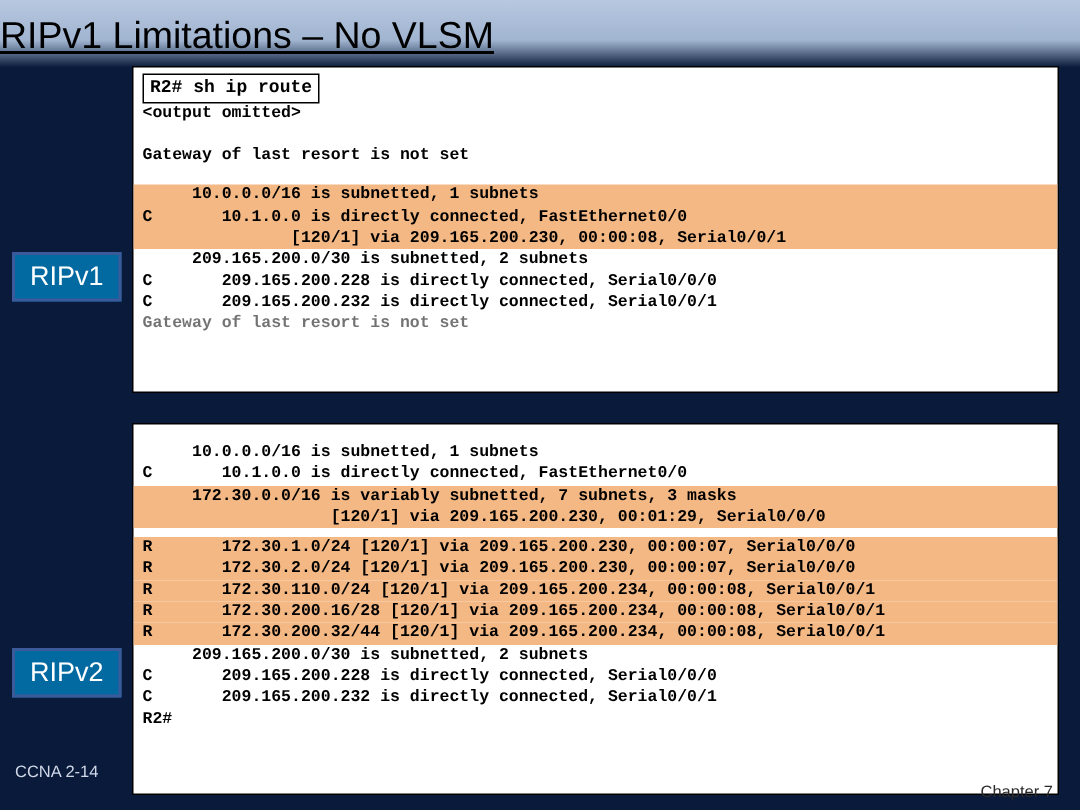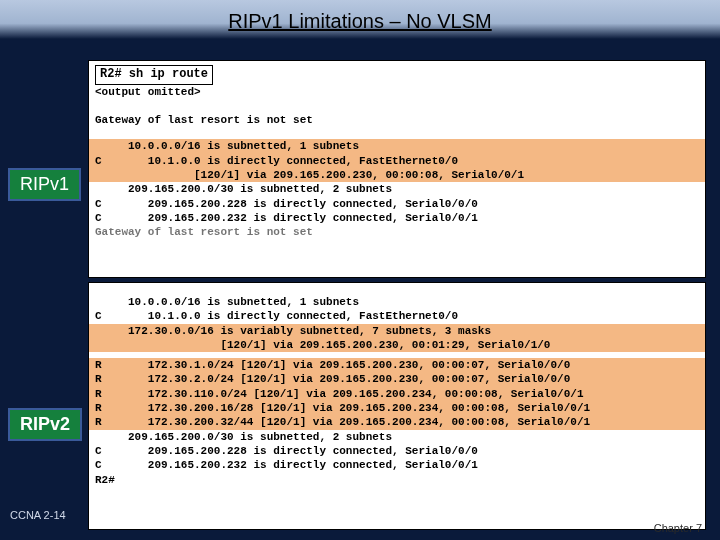--- a/index.html
+++ b/index.html
@@ -5,53 +5,52 @@
   * { margin: 0; padding: 0; box-sizing: border-box; }
   body {
     width: 720px;
     height: 540px;
     background: #0a1a3a;
     font-family: Arial, sans-serif;
     position: relative;
     overflow: hidden;
   }
   .title {
-    text-align: center;
     color: #000;
-    font-size: 20px;
+    font-size: 25px;
     font-weight: 400;
     padding: 10px 0 6px 0;
     background: linear-gradient(to bottom, #b8c8e0 0%, #a0b4d0 60%, #0a1a3a 100%);
     text-decoration: underline;
   }
   .badge {
     position: absolute;
     left: 8px;
-    background: #15803d;
+    background: #0369a1;
     color: #fff;
     border: 2px solid #3a5a9a;
     padding: 4px 10px;
     font-size: 18px;
     z-index: 5;
   }
   .badge-v1 { top: 168px; }
-  .badge-v2 { top: 408px; font-weight: bold; }
+  .badge-v2 { top: 432px; }
   .terminal {
     position: absolute;
     left: 88px;
     right: 14px;
     background: #fff;
     border: 1px solid #000;
     font-family: 'Courier New', monospace;
     font-size: 11px;
     font-weight: bold;
     line-height: 1.3;
     overflow: hidden;
   }
-  .terminal-v1 { top: 60px; height: 218px; }
+  .terminal-v1 { top: 44px; height: 218px; }
   .terminal-v2 { top: 282px; height: 248px; }
   .mono-line { white-space: pre; padding: 0 6px; }
   .hl { background: #f4b884; display: block; white-space: pre; padding: 0 6px; }
   .cmd-box {
     border: 1px solid #000;
     display: inline-block;
     padding: 1px 4px;
     margin: 4px 0 0 6px;
     font-size: 12px;
   }
@@ -96,21 +95,21 @@
   <div class="mono-line">C       209.165.200.228 is directly connected, Serial0/0/0</div>
   <div class="mono-line">C       209.165.200.232 is directly connected, Serial0/0/1</div>
   <div class="mono-line" style="opacity:.55">Gateway of last resort is not set</div>
 </div>
 
 <div class="terminal terminal-v2">
   <div class="blank"></div>
   <div class="mono-line">     10.0.0.0/16 is subnetted, 1 subnets</div>
   <div class="mono-line">C       10.1.0.0 is directly connected, FastEthernet0/0</div>
   <span class="hl">     172.30.0.0/16 is variably subnetted, 7 subnets, 3 masks</span>
-  <span class="hl">                   [120/1] via 209.165.200.230, 00:01:29, Serial0/1/0</span>
+  <span class="hl">                   [120/1] via 209.165.200.230, 00:01:29, Serial0/0/0</span>
   <div class="blank" style="height:6px"></div>
   <span class="hl">R       172.30.1.0/24 [120/1] via 209.165.200.230, 00:00:07, Serial0/0/0</span>
   <span class="hl">R       172.30.2.0/24 [120/1] via 209.165.200.230, 00:00:07, Serial0/0/0</span>
   <span class="hl">R       172.30.110.0/24 [120/1] via 209.165.200.234, 00:00:08, Serial0/0/1</span>
   <span class="hl">R       172.30.200.16/28 [120/1] via 209.165.200.234, 00:00:08, Serial0/0/1</span>
   <span class="hl">R       172.30.200.32/44 [120/1] via 209.165.200.234, 00:00:08, Serial0/0/1</span>
   <div class="mono-line">     209.165.200.0/30 is subnetted, 2 subnets</div>
   <div class="mono-line">C       209.165.200.228 is directly connected, Serial0/0/0</div>
   <div class="mono-line">C       209.165.200.232 is directly connected, Serial0/0/1</div>
   <div class="mono-line">R2#</div>

